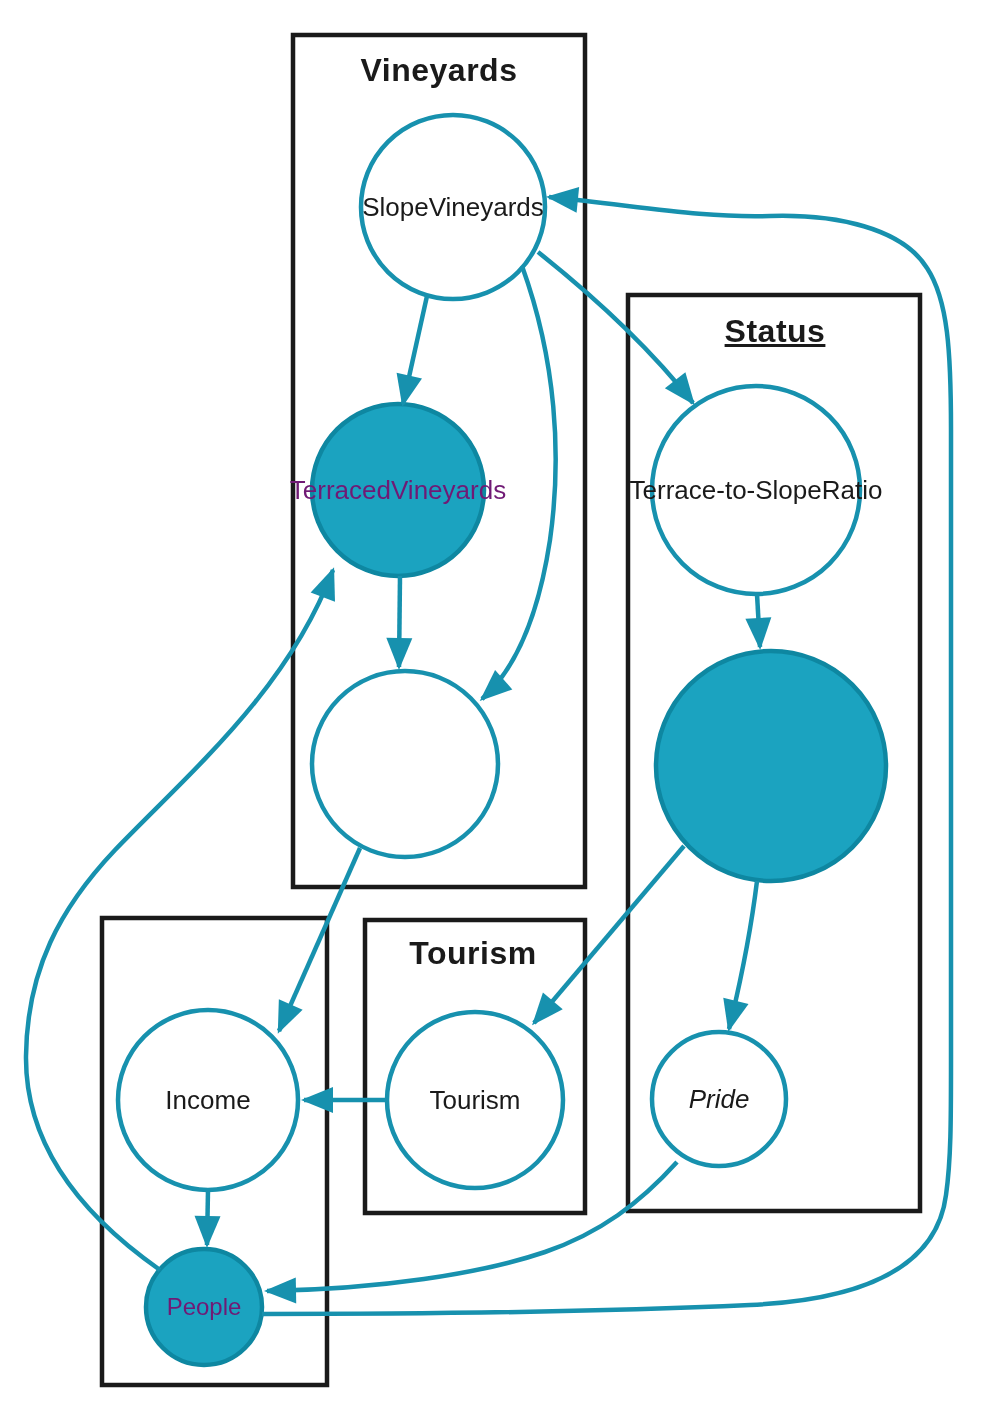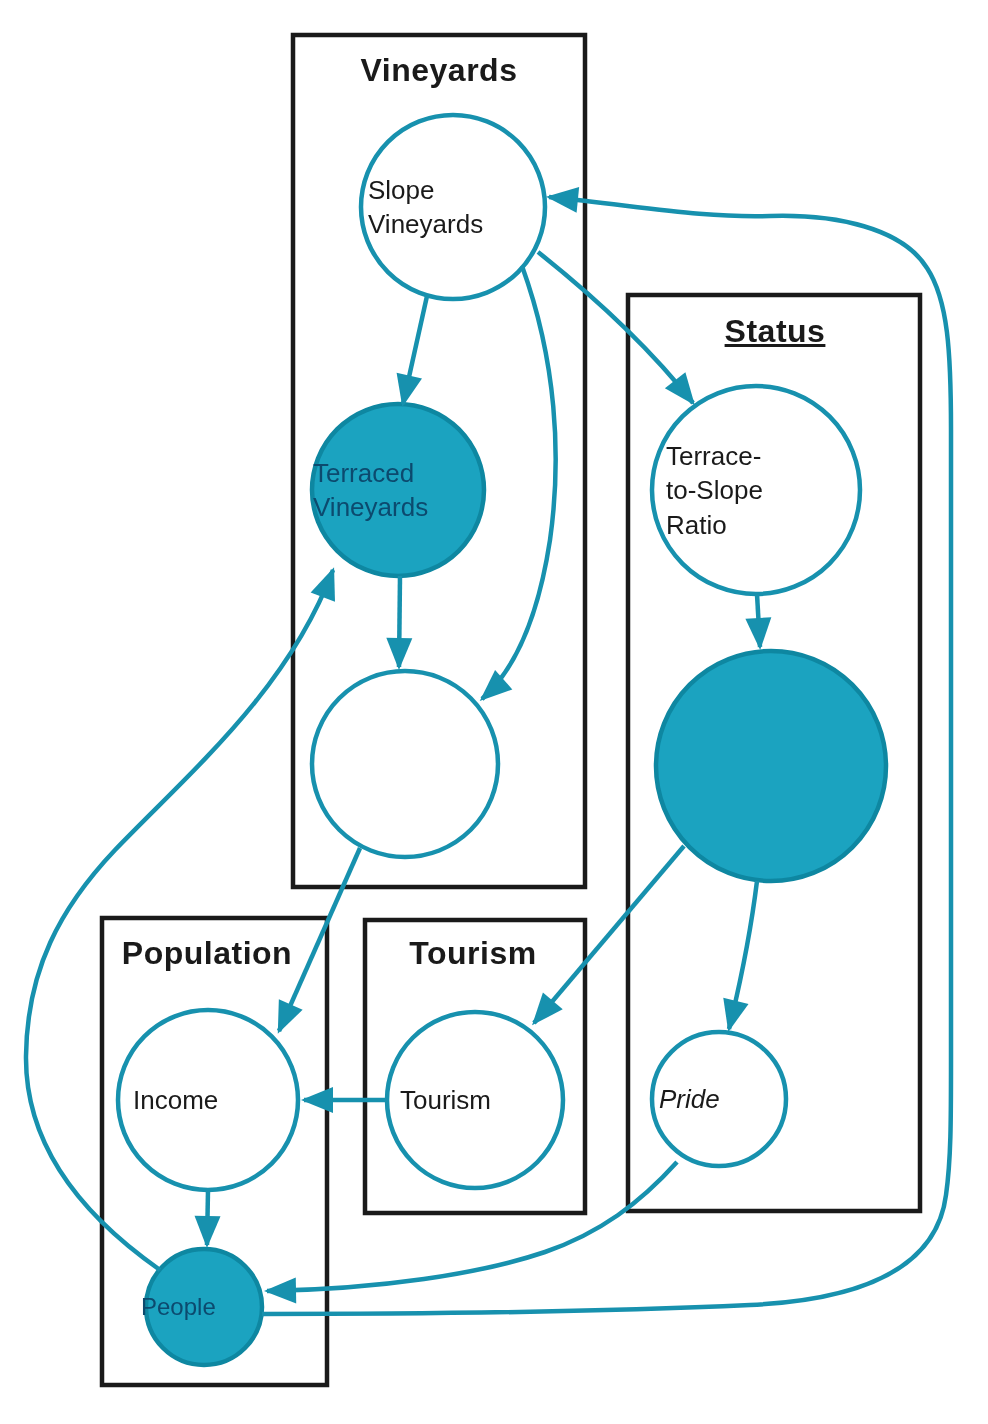--- a/index.html
+++ b/index.html
@@ -7,25 +7,25 @@
     position:relative;width:988px;height:1424px;background:#ffffff;overflow:hidden;
     font-family:"Liberation Sans","DejaVu Sans",sans-serif;color:#1a1a1a;
   }
   #diagram-svg{position:absolute;left:0;top:0;}
   .group-title{
     position:absolute;transform:translateX(-50%);white-space:nowrap;
     font-size:32px;font-weight:bold;letter-spacing:.5px;color:#1a1a1a;
   }
   .node-label{
     position:absolute;transform:translate(-50%,-50%);
-    display:flex;flex-direction:column;align-items:flex-start;justify-content:center;
+    display:flex;align-items:flex-start;justify-content:center;
     text-align:center;font-size:26px;line-height:1.32;color:#1a1a1a;
   }
   .node-label span{display:block;white-space:nowrap;}
-  .node-label.on-fill{color:#0c4a6e;}
+  .node-label.on-fill{color:#701a75;}
 </style>
 </head>
 <body>
 
 <div id="stage">
 
   <svg id="diagram-svg" width="988" height="1424" viewBox="0 0 988 1424">
     <defs>
       <marker id="ah" markerUnits="userSpaceOnUse" markerWidth="34" markerHeight="30" refX="30" refY="14" orient="auto">
         <path d="M1,1 L33,14 L1,27 Z" fill="#1791AE"></path>
@@ -59,21 +59,20 @@
       <path d="M385,1100 L304,1100" marker-end="url(#ah)"></path>
       <path d="M208,1190 L207,1245" marker-end="url(#ah)"></path>
       <path d="M677,1162 C640,1203 600,1233 545,1252 C480,1274 380,1289 267,1291" marker-end="url(#ah)"></path>
       <path d="M160,1270 C80,1214 25,1145 26,1056 C27,970 60,908 115,850 C190,772 288,690 333,570" marker-end="url(#ah)"></path>
       <path d="M262,1314 C430,1314 620,1311 750,1305 C880,1299 938,1258 946,1195 C951,1160 951,1120 951,1060 L951,430 C951,352 948,300 927,268 C902,228 836,214 770,216 C700,218 640,206 549,197" marker-end="url(#ah)"></path>
     </g>
   </svg>
 
   <div class="group-title" style="left:439px;top:52px;">Vineyards</div>
   <div class="group-title" style="left:775px;top:313px;text-decoration:underline;">Status</div>
-  <div class="group-title" style="left:207px;top:935px;">Population</div>
   <div class="group-title" style="left:473px;top:935px;">Tourism</div>
 
   <div class="node-label" style="left:453px;top:207px;width:170px;">
     <span>Slope</span>
     <span>Vineyards</span>
   </div>
   <div class="node-label on-fill" style="left:398px;top:490px;width:170px;">
     <span>Terraced</span>
     <span>Vineyards</span>
   </div>

